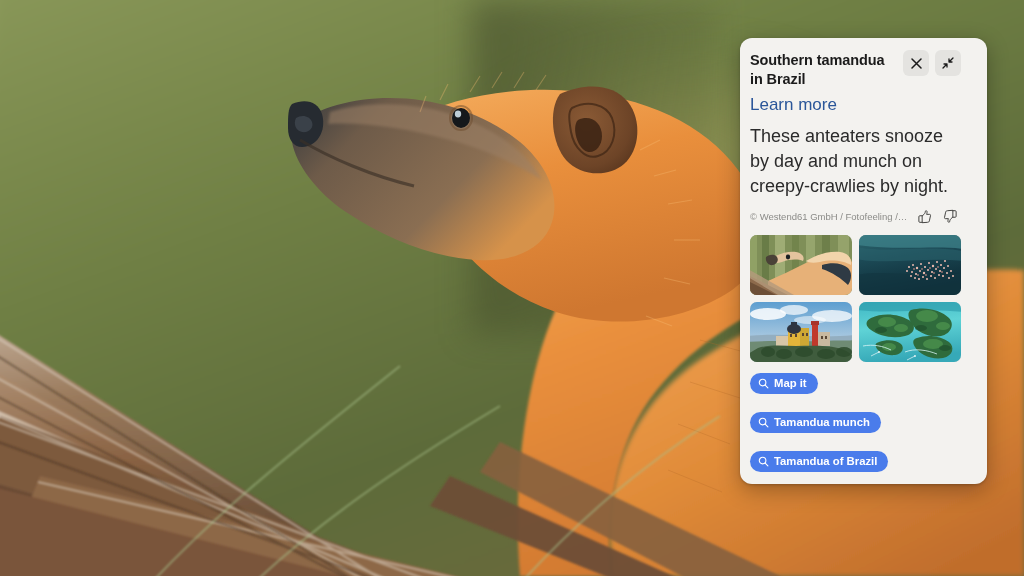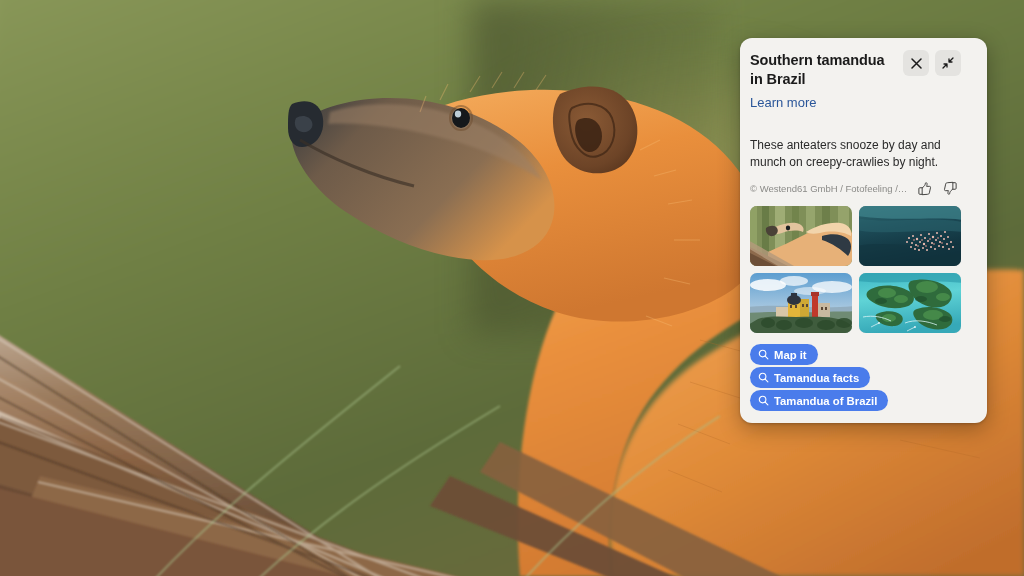--- a/index.html
+++ b/index.html
@@ -100,29 +100,29 @@
     border: none;
     display: flex; align-items: center; justify-content: center;
     cursor: pointer;
     padding: 0;
   }
   .icon-btn svg { display: block; }
 
   .learn-more {
     display: inline-block;
     margin-top: 7px;
-    font-size: 13px;
+    font-size: 17px;
     color: #2a5699;
     text-decoration: none;
     cursor: pointer;
   }
 
   .blurb {
-    margin-top: 26px;
-    font-size: 12px;
+    margin-top: 9px;
+    font-size: 18px;
     line-height: 1.38;
     color: #2b2b2b;
   }
 
   .credit-row {
     margin-top: 9px;
     display: flex;
     align-items: center;
     gap: 6px;
   }
@@ -159,21 +159,21 @@
     cursor: pointer;
     background: #cfd3d0;
   }
   .thumb svg { display: block; width: 100%; height: 100%; }
 
   
   .chips {
     margin-top: 11px;
     display: flex;
     flex-direction: column;
-    gap: 2px;
+    gap: 18px;
     padding-bottom: 2px;
   }
   .chip {
     display: inline-flex;
     align-items: center;
     gap: 5px;
     align-self: flex-start;
     height: 21px;
     padding: 0 11px 0 8px;
     border-radius: 11px;
@@ -616,21 +616,21 @@
       </button>
 
 
       <button class="chip">
         <span>
           <svg width="11" height="11" viewBox="0 0 12 12">
             <circle cx="5" cy="5" r="3.6" stroke="#ffffff" stroke-width="1.2" fill="none"></circle>
             <path d="M7.8,7.8 L10.8,10.8" stroke="#ffffff" stroke-width="1.2" stroke-linecap="round"></path>
           </svg>
         </span>
-        <span>Tamandua facts</span>
+        <span>Tamandua munch</span>
       </button>
 
       <button class="chip">
         <span>
           <svg width="11" height="11" viewBox="0 0 12 12">
             <circle cx="5" cy="5" r="3.6" stroke="#ffffff" stroke-width="1.2" fill="none"></circle>
             <path d="M7.8,7.8 L10.8,10.8" stroke="#ffffff" stroke-width="1.2" stroke-linecap="round"></path>
           </svg>
         </span>
         <span>Tamandua of Brazil</span>

